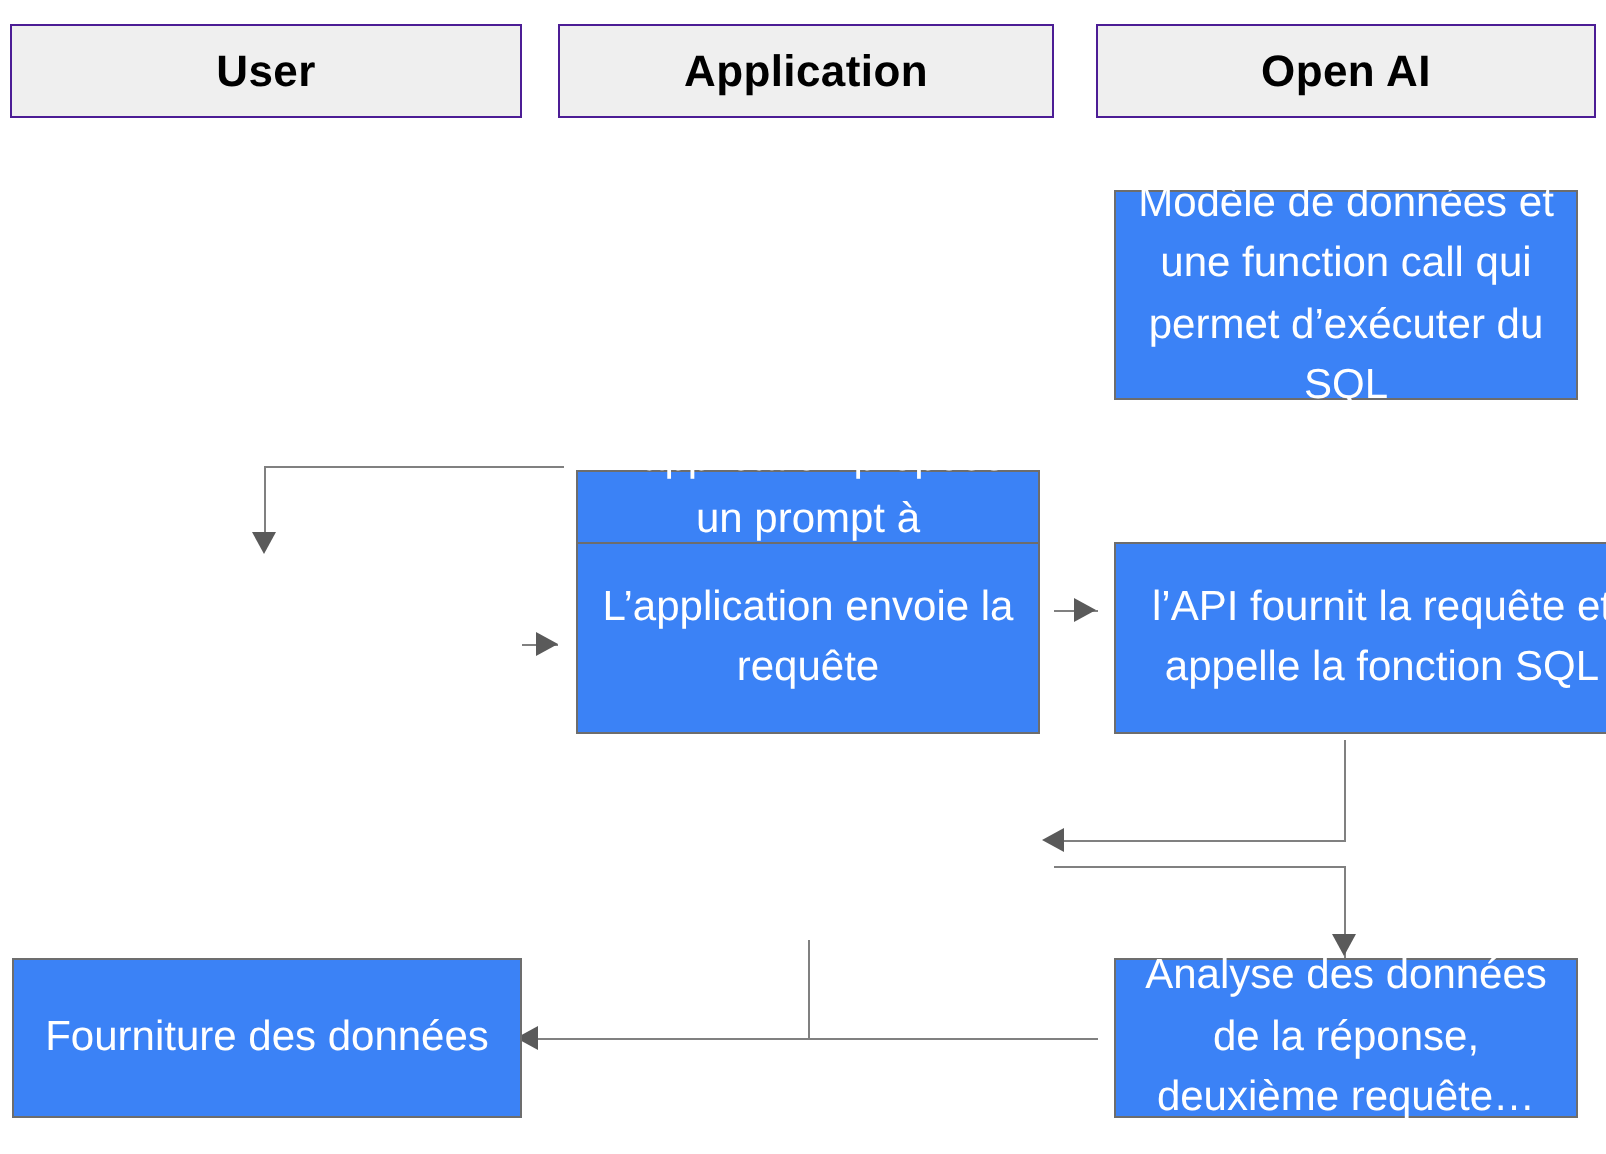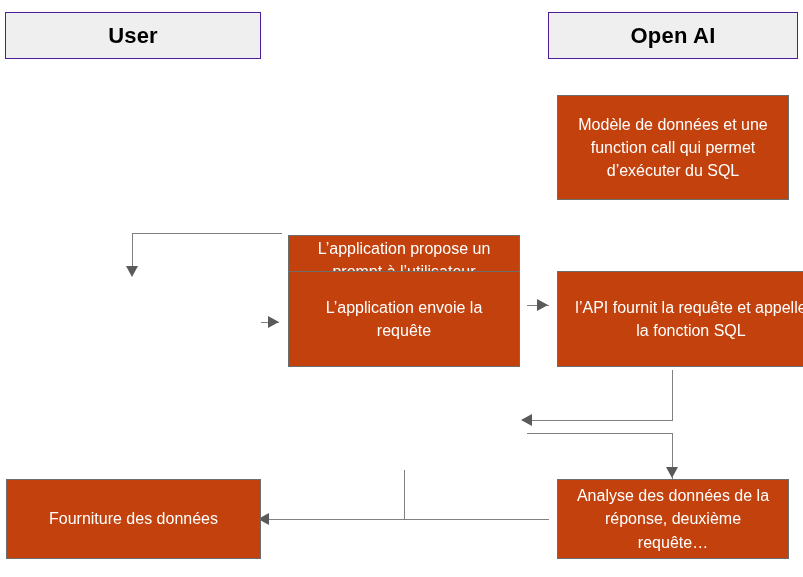--- a/index.html
+++ b/index.html
@@ -28,28 +28,28 @@
     justify-content: center;
     color: #000000;
     font-size: 22px;
     font-weight: bold;
     letter-spacing: 0.2px;
   }
   
   .node {
     position: absolute;
     box-sizing: border-box;
-    background: #c2410c;
+    background: #3b82f6;
     border: 1px solid #6d6d6d;
     color: #ffffff;
     display: flex;
     align-items: center;
     justify-content: center;
     text-align: center;
-    font-size: 16px;
+    font-size: 21px;
     line-height: 1.45;
     padding: 12px 10px;
   }
   .node .label {
     display: block;
     width: 100%;
   }
   
   .squiggle {
     position: relative;
@@ -104,20 +104,23 @@
 </style>
 </head>
 <body>
 
 <div id="canvas">
 
   <div class="lane-header" style="left:5px; top:12px; width:256px; height:47px;">
     <span>User</span>
   </div>
 
+  <div class="lane-header" style="left:279px; top:12px; width:248px; height:47px;">
+    <span>Application</span>
+  </div>
 
   <div class="lane-header" style="left:548px; top:12px; width:250px; height:47px;">
     <span>Open AI</span>
   </div>
 
   <div class="conn-h" style="left:132px; top:233px; width:150px;"></div>
   <div class="conn-v" style="left:132px; top:233px; height:36px;"></div>
   <div class="arrow arrow-down" style="left:126px; top:266px;"></div>
 
   <div class="conn-h" style="left:261px; top:322px; width:18px;"></div>

